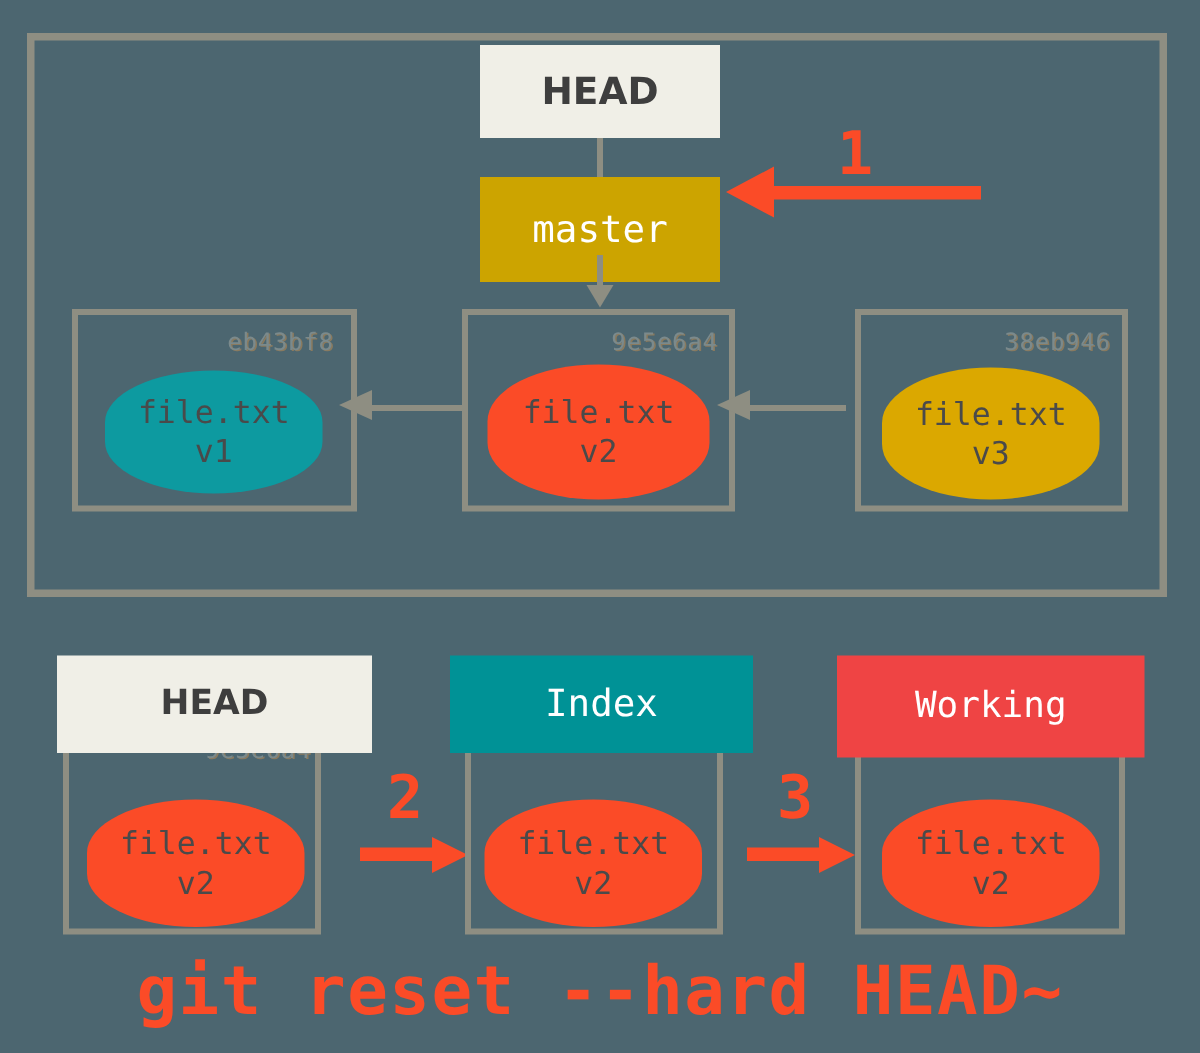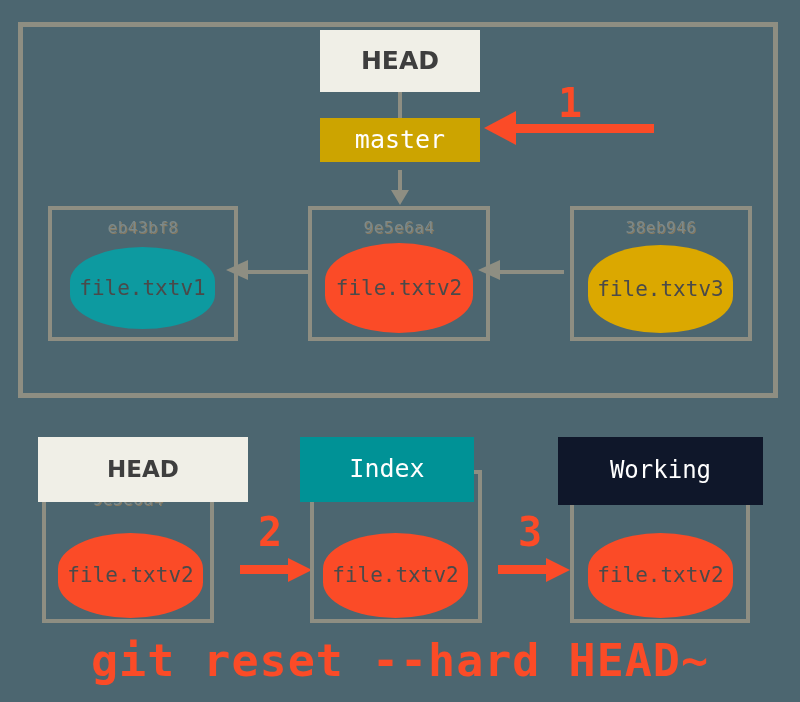--- a/index.html
+++ b/index.html
@@ -59,45 +59,46 @@
     background: #cca400;
     color: #ffffff;
     font-size: 25px;
   }
   .box-index {
     background: #009296;
     color: #ffffff;
     font-size: 25px;
   }
   .box-wd {
-    background: #0f172a;
+    background: #ef4444;
     color: #ffffff;
     font-size: 24px;
   }
 
   
   .commit-frame {
     position: absolute;
     box-sizing: border-box;
     border: 4px solid #8e8e82;
   }
   .commit-hash {
     position: absolute;
     width: 100%;
     text-align: center;
     top: 8px;
     font-size: 16px;
     color: #7b8a8c;
     text-shadow: 1px 1px 0 #8a7a5e;
     letter-spacing: 0.5px;
+    padding-left: 44px;
   }
   .blob {
     position: absolute;
     display: flex;
-    flex-direction: row;
+    flex-direction: column;
     align-items: center;
     justify-content: center;
     border-radius: 50% / 42%;
     color: #4a4a4a;
     font-size: 21px;
     line-height: 1.25;
     text-align: center;
   }
   .blob-teal  { background: #0d9aa0; }
   .blob-red   { background: #fb4b27; }
@@ -177,21 +178,21 @@
 <div id="stage">
 
   <div class="repo-frame"></div>
 
   <div class="flat-box box-head" style="left:320px; top:30px; width:160px; height:62px; font-size:25px;">
     <span>HEAD</span>
   </div>
 
   <div class="gray-line-v" style="left:398px; top:92px; height:26px;"></div>
 
-  <div class="flat-box box-master" style="left:320px; top:118px; width:160px; height:44px;">
+  <div class="flat-box box-master" style="left:320px; top:118px; width:160px; height:70px;">
     <span>master</span>
   </div>
 
   <div class="gray-line-v" style="left:398px; top:170px; height:26px;"></div>
   <div class="gray-arrow-down" style="left:391px; top:190px;"></div>
 
   <div class="step-num" style="left:558px; top:83px;">1</div>
   <div class="red-line-h" style="left:516px; top:124px; width:138px;"></div>
   <div class="red-arrow-left" style="left:484px; top:111px;"></div>
 
@@ -234,21 +235,21 @@
   <div class="blob blob-red" style="left:58px; top:533px; width:145px; height:85px;">
     <span>file.txt</span>
     <span>v2</span>
   </div>
 
   <div class="step-num" style="left:258px; top:512px;">2</div>
   <div class="red-line-h" style="left:240px; top:565px; width:50px;"></div>
   <div class="red-arrow-right" style="left:288px; top:558px;"></div>
 
   <div class="commit-frame" style="left:310px; top:470px; width:172px; height:153px;"></div>
-  <div class="flat-box box-index" style="left:300px; top:437px; width:174px; height:65px;">
+  <div class="flat-box box-index" style="left:300px; top:437px; width:202px; height:65px;">
     <span>Index</span>
   </div>
   <div class="blob blob-red" style="left:323px; top:533px; width:145px; height:85px;">
     <span>file.txt</span>
     <span>v2</span>
   </div>
 
   <div class="step-num" style="left:518px; top:512px;">3</div>
   <div class="red-line-h" style="left:498px; top:565px; width:50px;"></div>
   <div class="red-arrow-right" style="left:546px; top:558px;"></div>

